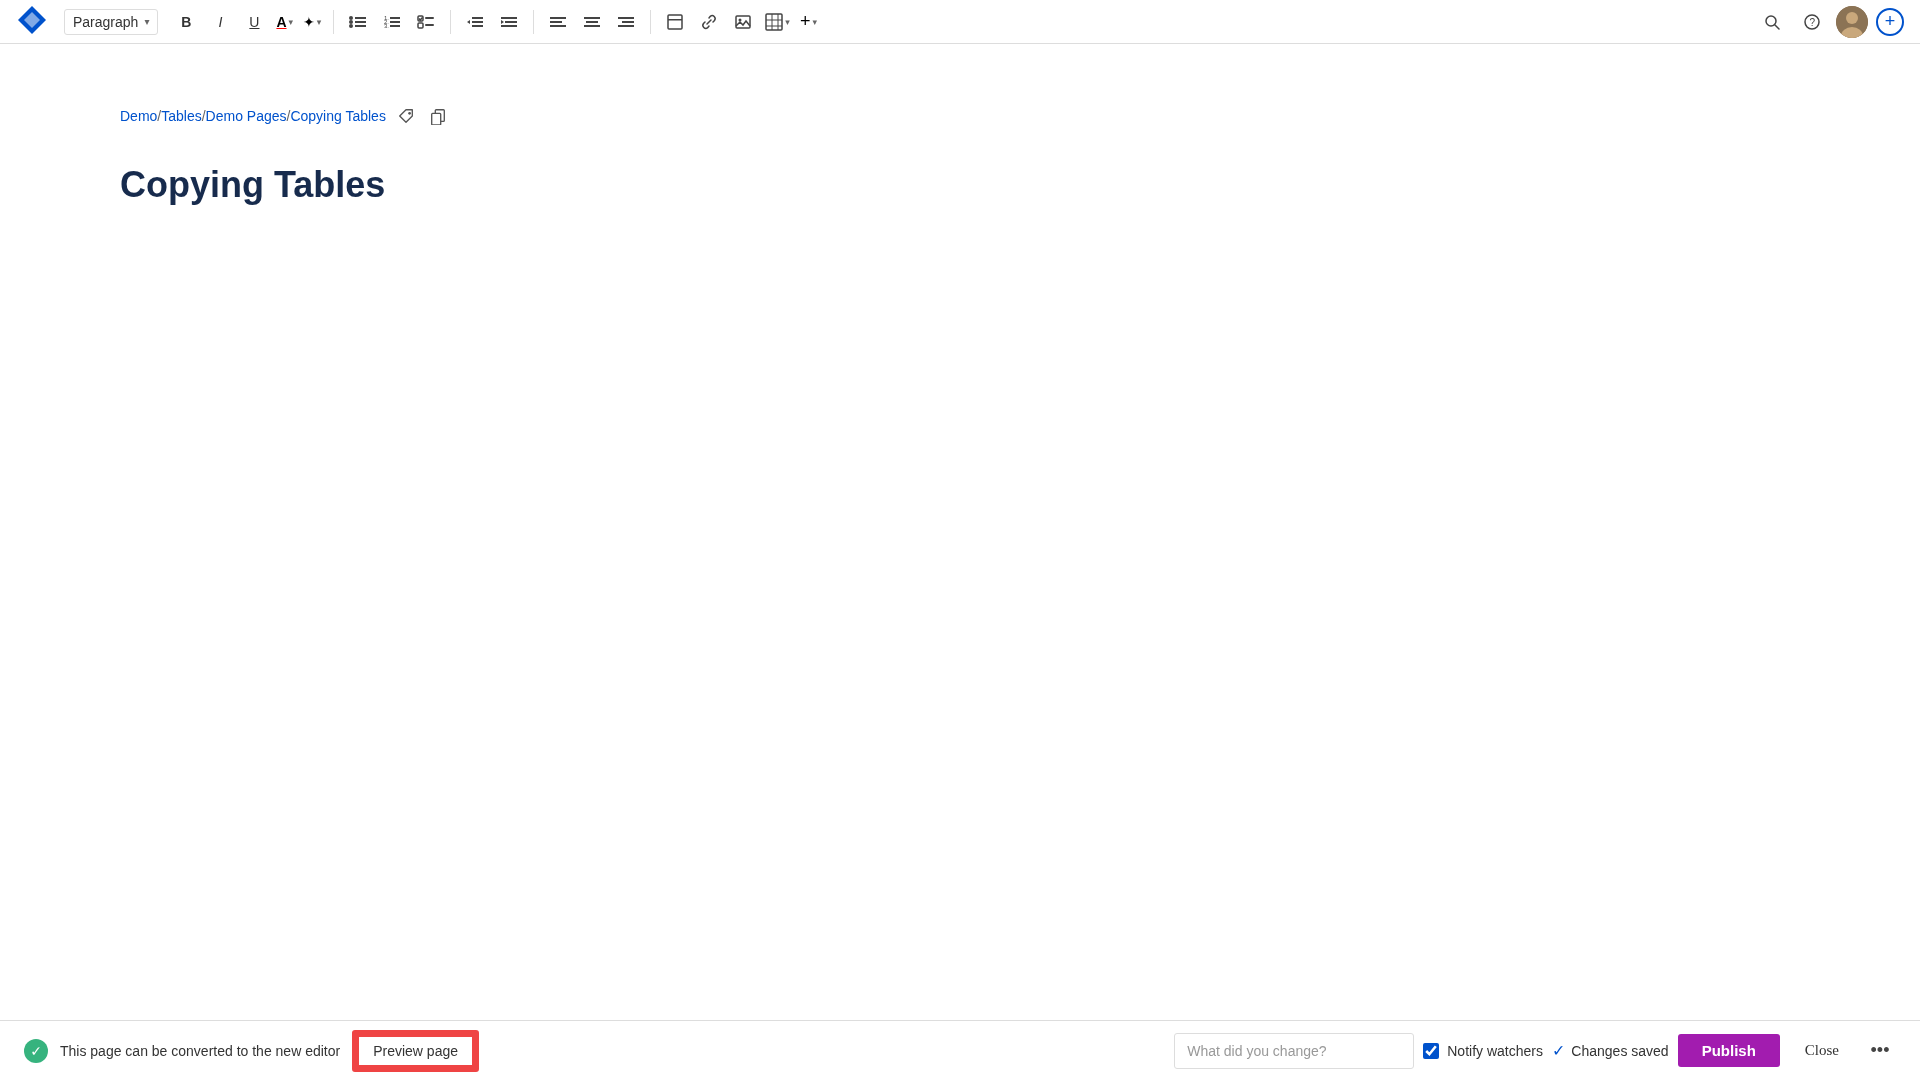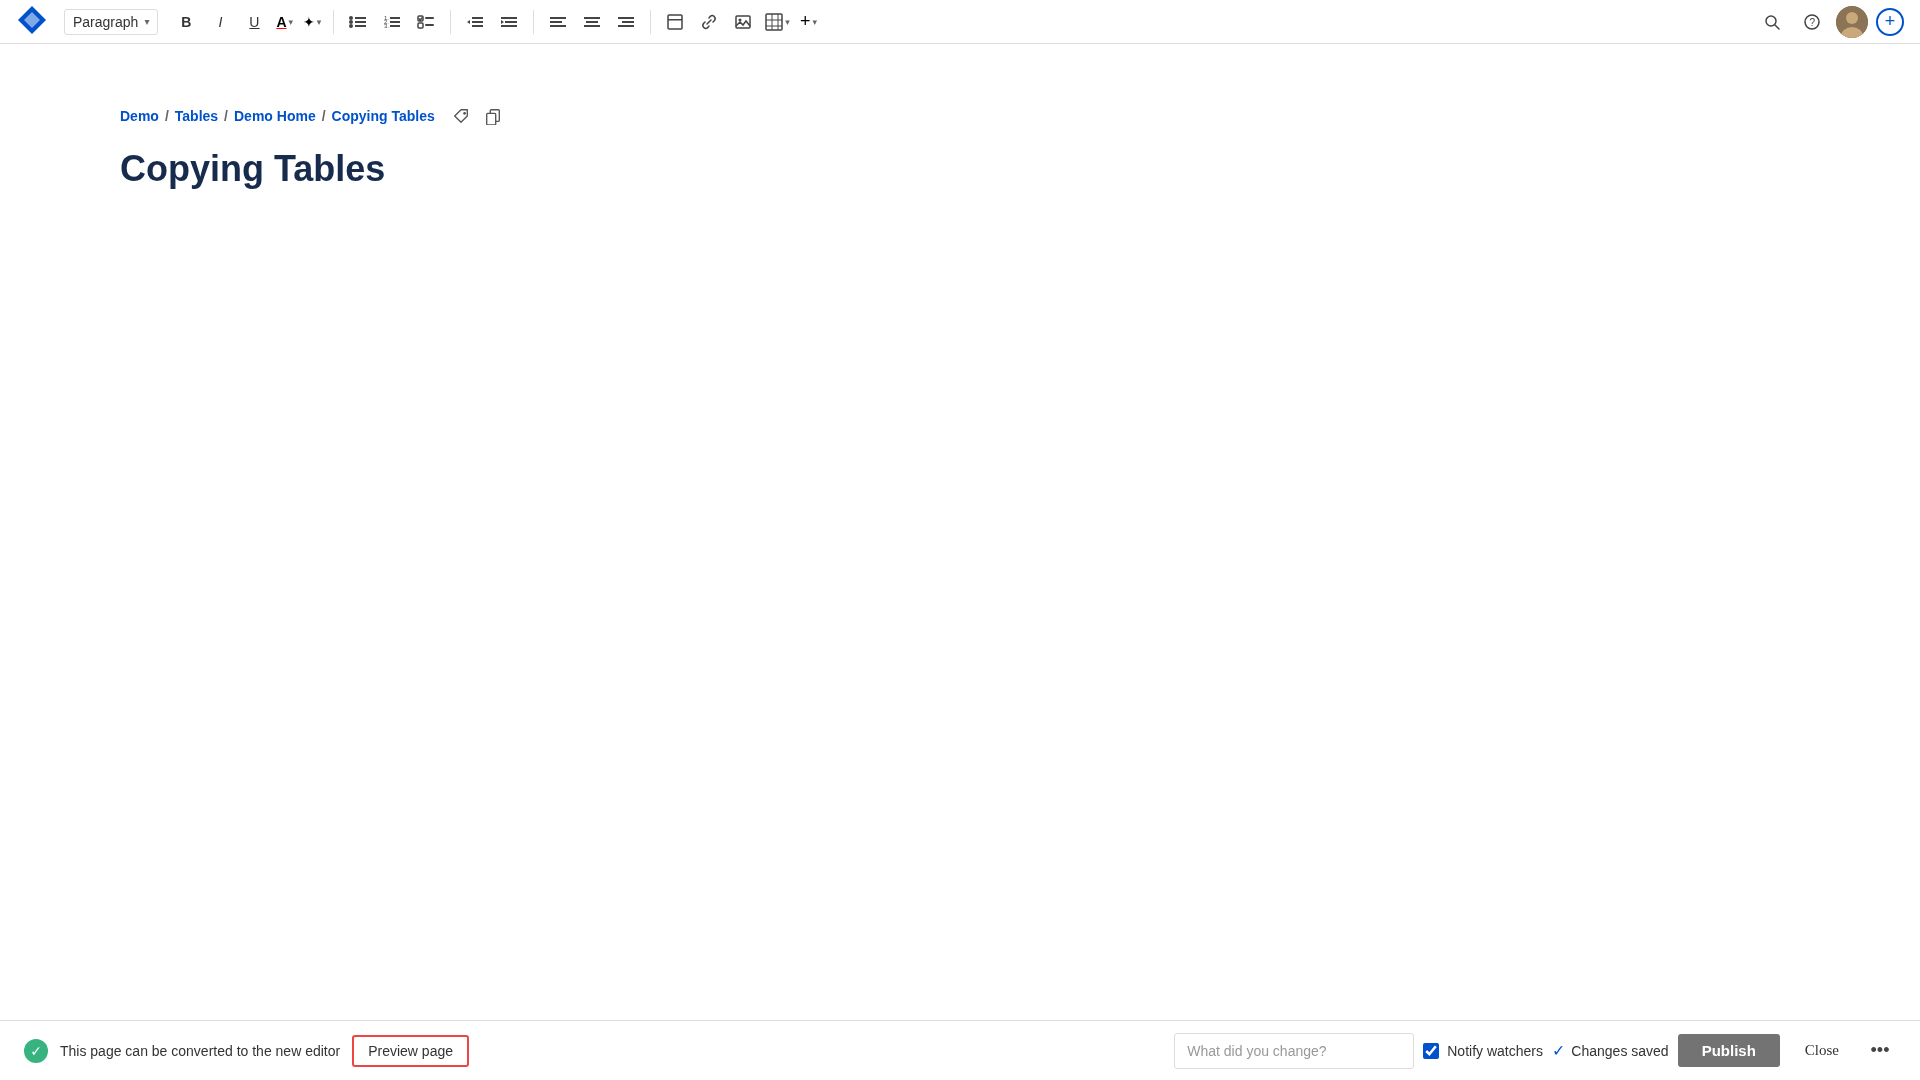--- a/index.html
+++ b/index.html
@@ -94,25 +94,23 @@
     #main {
       padding: 60px 120px 100px 120px;
       height: calc(1080px - 56px - 60px);
       overflow-y: auto;
     }
 
     
     .breadcrumb {
       display: flex;
       align-items: center;
-      gap: 6px;
       font-size: 14px;
       color: #0052cc;
-      margin-bottom: 20px;
-      font-weight: bold;
+      margin-bottom: 36px;
     }
     .breadcrumb a { color: #0052cc; text-decoration: none; cursor: pointer; }
     .breadcrumb .sep { color: #666; }
     .breadcrumb .current { color: #0052cc; }
     .breadcrumb-icons { display: flex; gap: 8px; margin-left: 8px; }
     .breadcrumb-icon-btn {
       width: 24px; height: 24px;
       display: flex; align-items: center; justify-content: center;
       cursor: pointer;
       color: #444;
@@ -159,21 +157,21 @@
       width: 24px; height: 24px;
       border-radius: 50%;
       background: #36b37e;
       display: flex; align-items: center; justify-content: center;
       color: white;
       font-size: 14px;
       flex-shrink: 0;
     }
     .preview-btn {
       padding: 6px 14px;
-      border: 2px solid #ef4444;
+      border: 7px solid #ef4444;
       border-radius: 3px;
       background: #fff;
       cursor: pointer;
       font-size: 14px;
       color: #333;
     }
 
     .bottom-right {
       margin-left: auto;
       display: flex;
@@ -206,21 +204,21 @@
     .changes-saved {
       display: flex;
       align-items: center;
       gap: 6px;
       font-size: 14px;
       color: #333;
     }
     .check-icon { color: #0052cc; font-size: 16px; }
     .publish-btn {
       padding: 8px 24px;
-      background: #737373;
+      background: #a21caf;
       color: white;
       border: none;
       border-radius: 3px;
       font-size: 15px;
       font-weight: 600;
       cursor: pointer;
     }
     .close-btn {
       padding: 8px 16px;
       background: transparent;
@@ -413,21 +411,21 @@
   </div>
 </div>
 
 <div id="main">
 
   <div class="breadcrumb">
     <a>Demo</a>
     <span class="sep">/</span>
     <a>Tables</a>
     <span class="sep">/</span>
-    <a>Demo Home</a>
+    <a>Demo Pages</a>
     <span class="sep">/</span>
     <span class="current">Copying Tables</span>
     <div class="breadcrumb-icons">
       <div class="breadcrumb-icon-btn">
         <svg width="18" height="18" viewBox="0 0 20 20">
             <path d="M3 10L10 3h7v7l-7 7z" fill="none" stroke="#555" stroke-width="1.5" stroke-linejoin="round"></path>
             <circle cx="14" cy="7" r="1.5" fill="#555"></circle>
           </svg>
       </div>
       <div class="breadcrumb-icon-btn">

